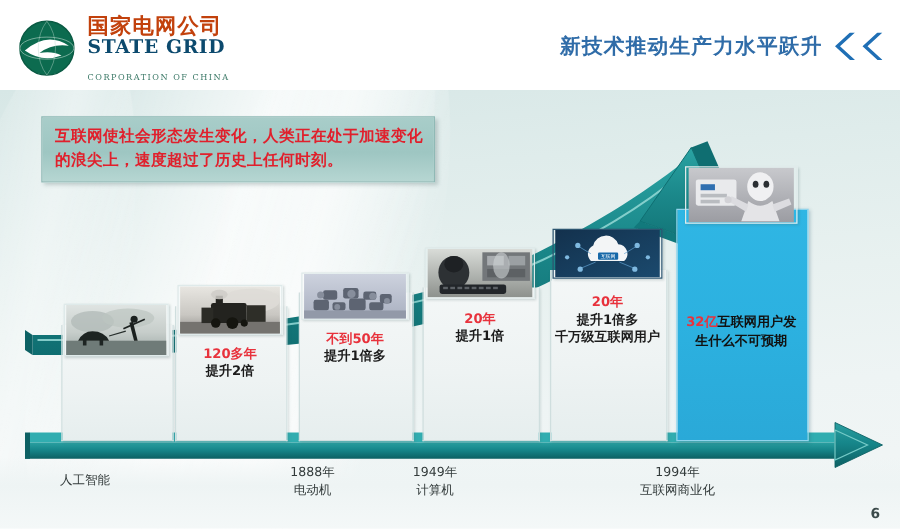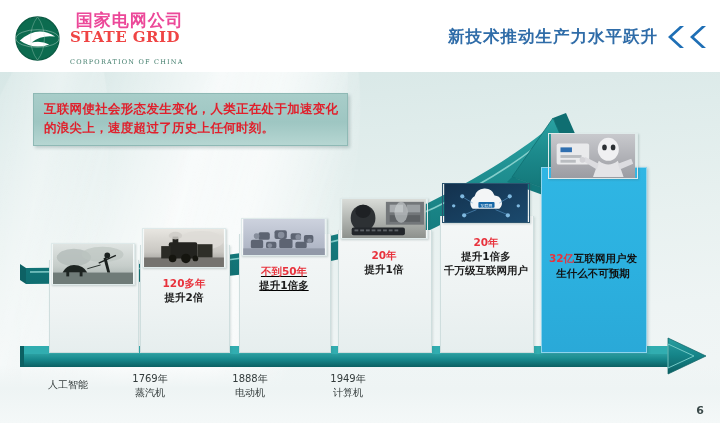--- a/index.html
+++ b/index.html
@@ -39,26 +39,25 @@
 
   
   .header{
     position:absolute;left:0;top:0;width:720px;height:72px;
     background:#ffffff;
   }
   .logo-wrap{position:absolute;left:14px;top:12px;display:flex;align-items:center;gap:9px;}
   .logo-mark{width:47px;height:47px;flex:0 0 auto;}
   .logo-txt{line-height:1;}
   .logo-cn{
-    font-size:17px;font-weight:bold;color:#ec4899;letter-spacing:1px;
+    font-size:17px;font-weight:bold;color:#c2410c;letter-spacing:1px;
     font-family:Liberation Serif, serif;
-    text-align:right;
   }
   .logo-en{
-    font-size:15px;font-weight:bold;color:#ef4444;letter-spacing:.5px;
+    font-size:15px;font-weight:bold;color:#0c4a6e;letter-spacing:.5px;
     font-family:"DejaVu Serif","Liberation Serif",serif;margin-top:1px;
   }
   .logo-sub{
     font-size:6.5px;color:#3d7a68;letter-spacing:1.2px;margin-top:14px;
     font-family:"DejaVu Serif","Liberation Serif",serif;
   }
   .head-title{
     position:absolute;right:62px;top:26px;
     font-size:16.5px;font-weight:bold;color:#2f6ca8;letter-spacing:1px;
     white-space:nowrap;
@@ -270,21 +269,21 @@
         <g fill="#878e9c">
           <circle cx="14" cy="18" r="3"></circle>
             <circle cx="40" cy="17" r="3.5"></circle>
           <circle cx="58" cy="19" r="3"></circle>
             <circle cx="70" cy="23" r="2.5"></circle>
           <circle cx="28" cy="28" r="2.5"></circle>
         </g>
         <rect y="31" width="86" height="7" fill="#9299a8"></rect>
       </svg>
     </div>
-    <div class="txt" style="top:46px;text-decoration:underline;">
+    <div class="txt" style="top:46px;">
       <span class="yr">不到50年</span>
       <span class="desc">提升1倍多</span>
     </div>
   </div>
 
   <div class="col" style="left:338px;top:198px;width:92px;height:155px;">
     <div class="card" style="height:122px;"></div>
     <div class="photo" style="height:41px;">
       <svg viewBox="0 0 88 41" style="display:block;width:100%;height:100%;">
         <defs>
@@ -383,31 +382,31 @@
     </div>
     <div class="col6-txt">
       <span class="redbit">32亿</span><span>互联网用户发生什么不可预期</span>
     </div>
   </div>
 
   <div class="axis-label" style="left:22px;top:378px;width:92px;">
     <div>人工智能</div>
     <div></div>
   </div>
-  <div class="axis-label" style="left:110px;top:372px;width:80px;">
-    <div>1769年</div>
-    <div>蒸汽机</div>
-  </div>
   <div class="axis-label" style="left:210px;top:372px;width:80px;">
     <div>1888年</div>
     <div>电动机</div>
   </div>
   <div class="axis-label" style="left:308px;top:372px;width:80px;">
     <div>1949年</div>
     <div>计算机</div>
+  </div>
+  <div class="axis-label" style="left:488px;top:372px;width:108px;">
+    <div>1994年</div>
+    <div>互联网商业化</div>
   </div>
 
   <div class="pagenum">6</div>
 
   <div class="header">
     <div class="logo-wrap">
       <svg class="logo-mark" viewBox="0 0 48 48">
         <circle cx="24" cy="24" r="22" fill="#0c6b4f"></circle>
         <circle cx="24" cy="24" r="22" fill="none" stroke="#0a5a43" stroke-width="1.2"></circle>
         <path d="M6,26 q18,-16 36,-4 q-14,-2 -24,6 q10,-2 18,2 q-16,6 -30,-4 z" fill="#ffffff"></path>

